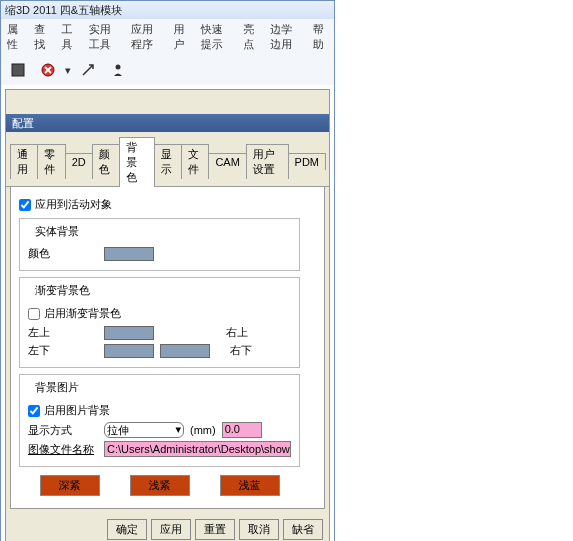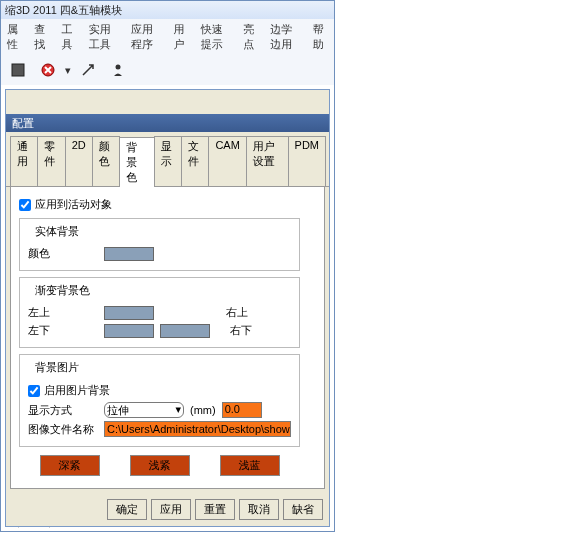--- a/index.html
+++ b/index.html
@@ -10,37 +10,37 @@
   .titlebar { height: 18px; background: linear-gradient(#e8f0fb,#d5e3f8); display:flex; align-items:center; padding: 0 4px; }
   .titlebar .title { font-size: 11px; color:#1a1a1a; }
   .menubar { background:#f3f6fb; padding: 2px 4px; display:flex; gap:8px; font-size:11px; color:#333; }
   .menubar span { padding: 1px 2px; }
   .toolbar1 { background:#f3f6fb; padding: 2px 4px; display:flex; align-items:center; gap:4px; }
   .toolbar1 svg { display:block; }
 
   .dlg { position: relative; margin: 4px; border:1px solid #7a9ac7; background:#ece9d8; }
   .dlg-title { height:18px; background: linear-gradient(#4b6fa8,#3a5a8f); color:#fff; font-size:11px; display:flex; align-items:center; padding:0 6px;margin-top:24px; }
 
-  .tabs { display:flex; background:#ece9d8; border-bottom:1px solid #999; padding: 4px 4px 0 4px; gap:0; }
+  .tabs { display:flex; background:#ece9d8; border-bottom:1px solid #999; padding: 4px 4px 0 4px; gap:0;align-items:center; }
   .tabs .tab { border:1px solid #999; border-bottom:none; background:#ece9d8; padding:2px 6px; font-size:11px; margin-right:-1px; }
   .tabs .tab.active { background:#fff; position:relative; top:1px; }
 
   .panel { background:#fff; margin:0 4px 4px 4px; border:1px solid #999; border-top:none; padding:6px 24px 10px 8px; min-height:260px; }
 
   .chk { display:flex; align-items:center; gap:4px; margin:4px 0; }
   .chk input { width:12px; height:12px; margin:0; }
   .grp { border:1px solid #bbb; padding:6px 8px; margin:6px 0; }
   .grp-title { font-size:11px; margin:-12px 0 4px 4px; background:#fff; display:inline-block; padding:0 3px; }
 
   .row { display:flex; align-items:center; gap:6px; margin:3px 0; font-size:11px; }
   .swatch { width:50px; height:14px; background:#8aa0b8; border:1px solid #666; }
   .sep { color:#333; }
 
   .selbox { height:16px; border:1px solid #7a7a7a; background:#fff; font-size:11px; padding:0 2px; }
-  .txtbox { height:16px; border:1px solid #7a7a7a; background:#f97316; font-size:11px; padding:0 2px; overflow:hidden; white-space:nowrap; }
+  .txtbox { height:16px; border:1px solid #7a7a7a; background:#f9a8d4; font-size:11px; padding:0 2px; overflow:hidden; white-space:nowrap; }
 
   .btns { display:flex; justify-content:center; gap:30px; margin:8px 0 2px 0; }
   .flatbtn { border:1px solid #888; background:#c2410c; padding:2px 18px; font-size:11px; }
 
   .dlg-buttons { display:flex; justify-content:flex-end; gap:4px; padding:6px; background:#ece9d8; }
   .dlg-buttons .dbtn { border:1px solid #888; background:#ece9d8; padding:2px 8px; font-size:11px; }
 
   .caption { display:inline-block; margin-left:8px; color:#000; font-size:13px; vertical-align:top; }
   .ico { width:26px; height:26px; display:flex; align-items:center; justify-content:center; border:1px solid transparent; border-radius:2px; }
 
@@ -119,20 +119,24 @@
       <div class="grp">
         <div class="grp-title">实体背景</div>
         <div class="row">
           <span style="width:70px;">颜色</span>
           <div class="swatch"></div>
         </div>
       </div>
 
       <div class="grp">
         <div class="grp-title">渐变背景色</div>
+        <label class="chk">
+          <input type="checkbox" style="">
+          <span>启用渐变背景色</span>
+        </label>
         <div class="row">
           <span style="width:70px;">左上</span>
           <div class="swatch"></div>
           <div style="width:60px"></div>
           <span>右上</span>
         </div>
         <div class="row">
           <span style="width:70px;">左下</span>
           <div class="swatch"></div>
           <div class="swatch"></div>
@@ -150,21 +154,21 @@
         <div class="row">
           <span style="width:70px;">显示方式</span>
           <div class="selbox" style="width:80px; display:flex; justify-content:space-between;border-radius:6px;">
             <span>拉伸</span>
             <span>▾</span>
           </div>
           <span>(mm)</span>
           <div class="txtbox" style="width:40px;">0.0</div>
         </div>
         <div class="row">
-          <span style="width:70px;">图像文件名称</span>
+          <span style="width:70px;text-decoration:underline;">图像文件名称</span>
           <div class="txtbox" style="flex:1;">C:\Users\Administrator\Desktop\show-n-tell制作\钣金</div>
         </div>
       </div>
 
       <div class="btns">
         <div class="flatbtn">深紧</div>
         <div class="flatbtn">浅紧</div>
         <div class="flatbtn">浅蓝</div>
       </div>
     </div>

